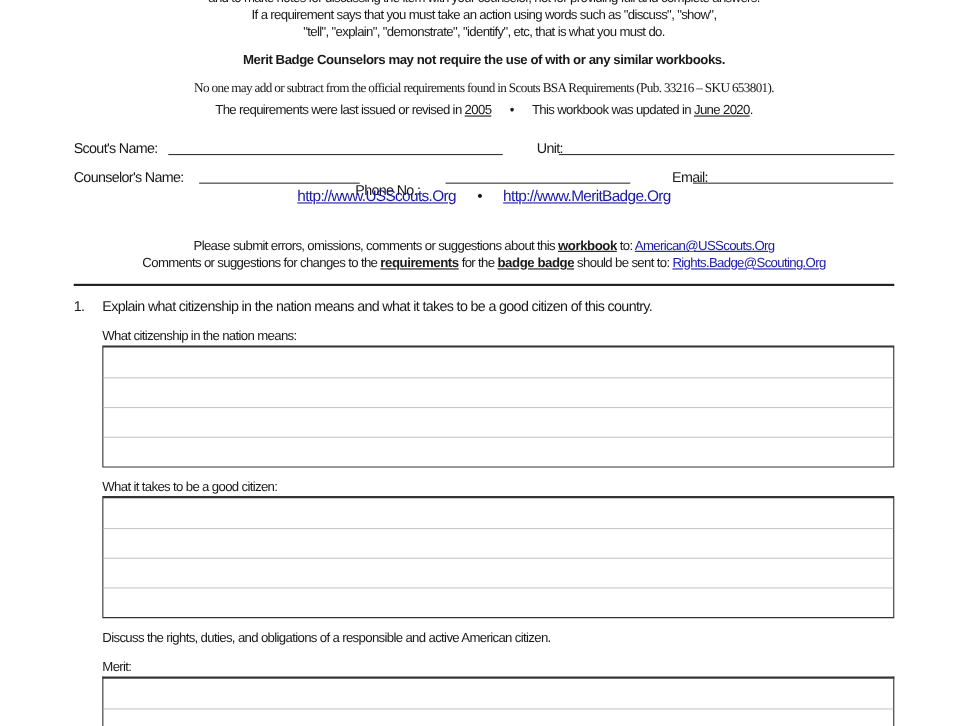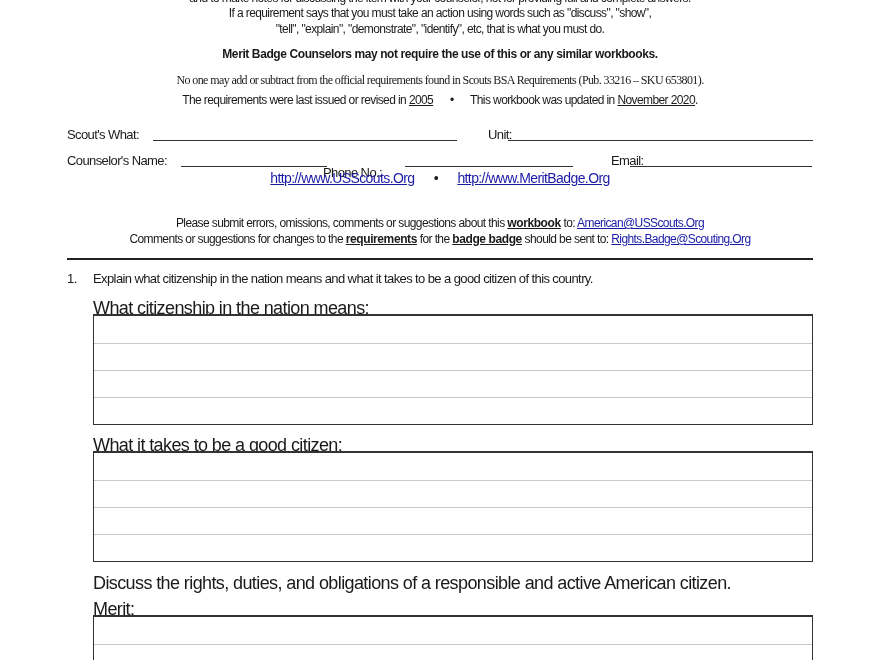--- a/index.html
+++ b/index.html
@@ -16,43 +16,43 @@
     .sep { display: inline-block; margin: 0 14px; }
 
     .field-row { position: absolute; left: 67px; width: 746px; height: 18px; font-size: 13px; letter-spacing: -0.6px; white-space: nowrap; }
     .field-label { position: absolute; top: 0; }
     .field-line { position: absolute; top: 13px; height: 0; border-bottom: 1.5px solid #333; }
 
     .rule { position: absolute; left: 67px; width: 746px; height: 0; border-top: 2.5px solid #222; }
 
     .q-num { position: absolute; left: 67px; font-size: 13px; letter-spacing: -0.6px; }
     .q-text { position: absolute; left: 93px; font-size: 13px; letter-spacing: -0.6px; white-space: nowrap; }
-    .sub-label { position: absolute; left: 93px; font-size: 18px; letter-spacing: -0.6px; white-space: nowrap; }
+    .sub-label { position: absolute; left: 93px; font-size: 12px; letter-spacing: -0.6px; white-space: nowrap; }
 
     .answer-box { position: absolute; left: 93px; width: 718px; border: 1.5px solid #333; border-top-width: 2px; background: #fff; }
     .answer-line { height: 26px; border-bottom: 1.5px solid #c8c8c8; box-sizing: border-box; }
     .answer-line:last-child { border-bottom: none; }
   </style>
 </head>
 <body>
 
 <div class="center intro" style="top:-9px;">and to make notes for discussing the item with your counselor, not for providing full and complete answers.</div>
 <div class="center intro" style="top:6px;">If a requirement says that you must take an action using words such as "discuss", "show",</div>
 <div class="center intro" style="top:22px;">"tell", "explain", "demonstrate", "identify", etc, that is what you must do.</div>
-<div class="center bold" style="top:47px; font-size:12px;">Merit Badge Counselors may not require the use of this or any similar workbooks.</div>
+<div class="center bold" style="top:47px; font-size:12px;">Merit Badge Counselors may not require the use of with or any similar workbooks.</div>
 
 <div class="center intro" style="top:73px;font-family:Liberation Serif, serif;">No one may add or subtract from the official requirements found in Scouts BSA Requirements (Pub. 33216 – SKU 653801).</div>
 <div class="center intro" style="top:93px;">
   <span>The requirements were last issued or revised in </span><span class="u">2005</span>
   <span class="sep">•</span>
-  <span>This workbook was updated in </span><span class="u">November 2020</span><span>.</span>
+  <span>This workbook was updated in </span><span class="u">June 2020</span><span>.</span>
 </div>
 
 <div class="field-row" style="top:127px;">
-  <span class="field-label" style="left:0;">Scout's What:</span>
+  <span class="field-label" style="left:0;">Scout's Name:</span>
   <span class="field-line" style="left:86px; width:304px;"></span>
   <span class="field-label" style="left:421px;">Unit:</span>
   <span class="field-line" style="left:441px; width:305px;"></span>
 </div>
 <div class="field-row" style="top:153px;">
   <span class="field-label" style="left:0;">Counselor's Name:</span>
   <span class="field-line" style="left:114px; width:146px;"></span>
   <span class="field-label" style="left:256px;margin-top:12px;">Phone No.:</span>
   <span class="field-line" style="left:338px; width:168px;"></span>
   <span class="field-label" style="left:544px;">Email:</span>

